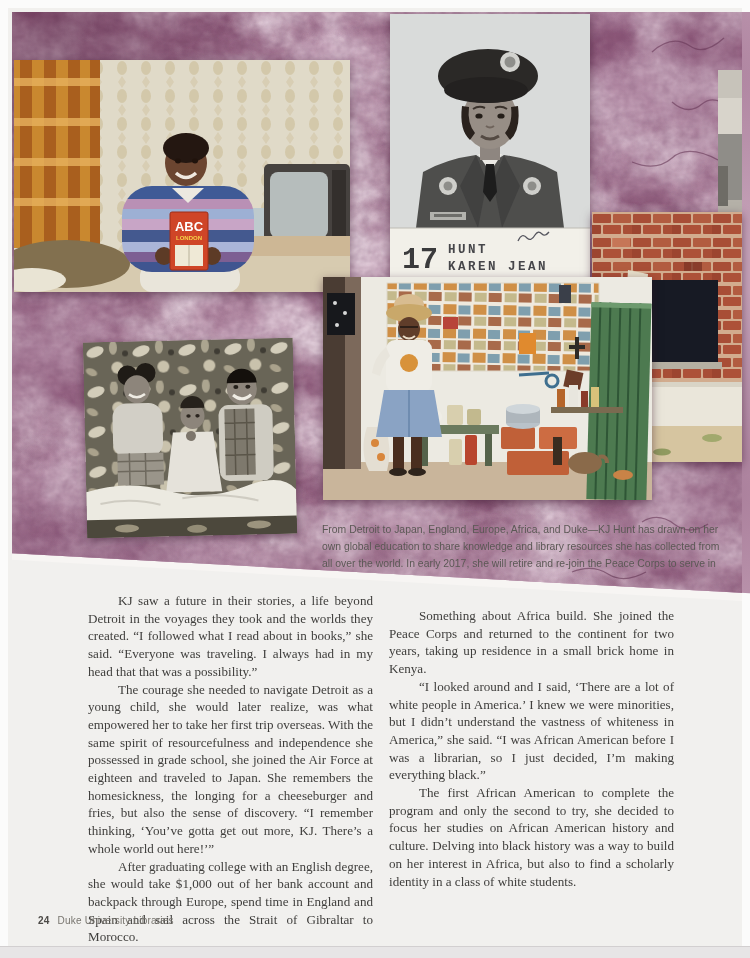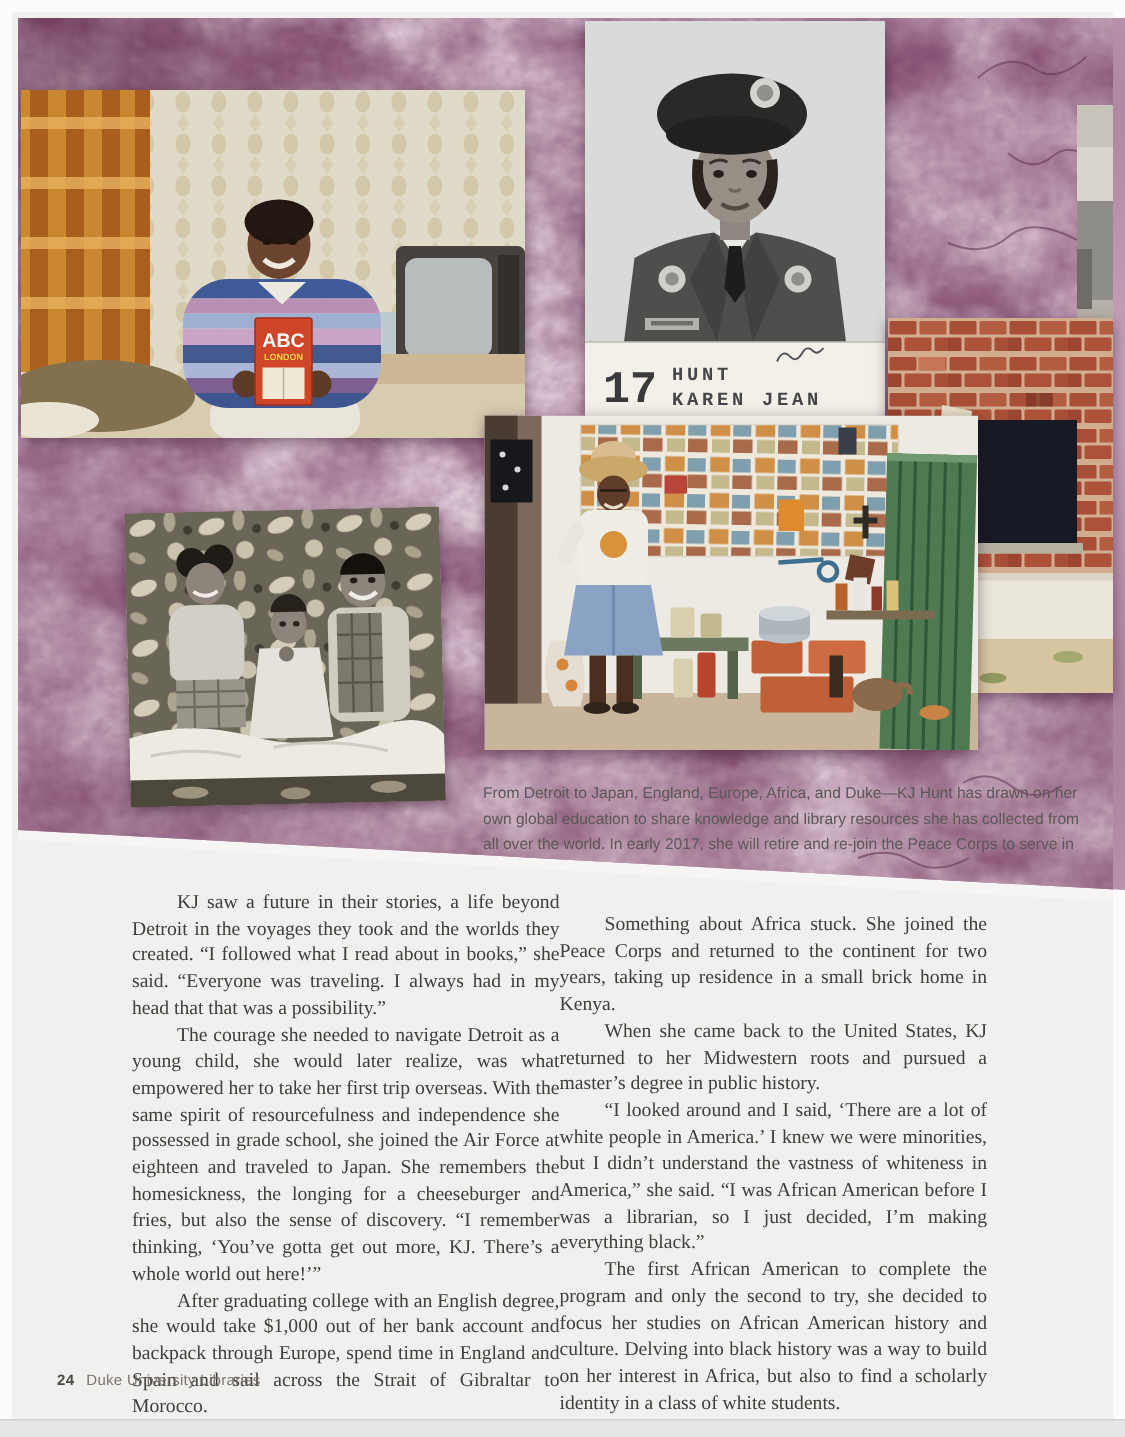--- a/index.html
+++ b/index.html
@@ -34,21 +34,21 @@
   }
   .photo{position:absolute;box-shadow:0 3px 9px rgba(48,14,38,.5);line-height:0;}
   .photo svg{display:block;}
   .caption{
     position:absolute;left:310px;top:500px;width:400px;
     font-family:"Liberation Sans",sans-serif;font-size:10.4px;line-height:1.6;
     color:#5b5855;
   }
 
   
-  .columns{position:absolute;left:88px;top:592px;width:586px;display:flex;}
+  .columns{position:absolute;left:88px;top:592px;width:586px;display:flex;gap:16px;}
   .col{width:285px;color:#3f3e3c;font-size:13.1px;line-height:17.7px;text-align:justify;}
   .col p{margin:0;text-indent:30px;}
   .col-right{margin-top:15px;}
 
   
   .footer{
     position:absolute;left:38px;top:915px;font-family:"Liberation Sans",sans-serif;
     font-size:10px;color:#78756f;letter-spacing:.2px;
   }
   .footer .pgnum{font-weight:bold;color:#4c4a47;margin-right:8px;}
@@ -409,22 +409,21 @@
     <p class="caption">From Detroit to Japan, England, Europe, Africa, and Duke—KJ Hunt has drawn on her own global education to share knowledge and library resources she has collected from all over the world. In early 2017, she will retire and re-join the Peace Corps to serve in Armenia.</p>
   </div>
 
   <div class="columns">
     <div class="col col-left">
       <p>KJ saw a future in their stories, a life beyond Detroit in the voyages they took and the worlds they created. “I followed what I read about in books,” she said. “Everyone was traveling. I always had in my head that that was a possibility.”</p>
       <p>The courage she needed to navigate Detroit as a young child, she would later realize, was what empowered her to take her first trip overseas. With the same spirit of resourcefulness and independence she possessed in grade school, she joined the Air Force at eighteen and traveled to Japan. She remembers the homesickness, the longing for a cheeseburger and fries, but also the sense of discovery. “I remember thinking, ‘You’ve gotta get out more, KJ. There’s a whole world out here!’”</p>
       <p>After graduating college with an English degree, she would take $1,000 out of her bank account and backpack through Europe, spend time in England and Spain and sail across the Strait of Gibraltar to Morocco.</p>
     </div>
     <div class="col col-right">
-      <p>Something about Africa stuck. She joined the Peace Corps and returned to the continent for two years, taking up residence in a small brick home in Kenya.</p>
-      <p>When she came back to the United States, KJ returned to her Midwestern roots and pursued a master’s degree in public history.</p>
+      <p>Something about Africa build. She joined the Peace Corps and returned to the continent for two years, taking up residence in a small brick home in Kenya.</p>
       <p>“I looked around and I said, ‘There are a lot of white people in America.’ I knew we were minorities, but I didn’t understand the vastness of whiteness in America,” she said. “I was African American before I was a librarian, so I just decided, I’m making everything black.”</p>
       <p>The first African American to complete the program and only the second to try, she decided to focus her studies on African American history and culture. Delving into black history was a way to build on her interest in Africa, but also to find a scholarly identity in a class of white students.</p>
     </div>
   </div>
 
   <div class="footer">
     <span class="pgnum">24</span><span>Duke University Libraries</span>
   </div>
 
   <div class="bottom-edge"></div>

